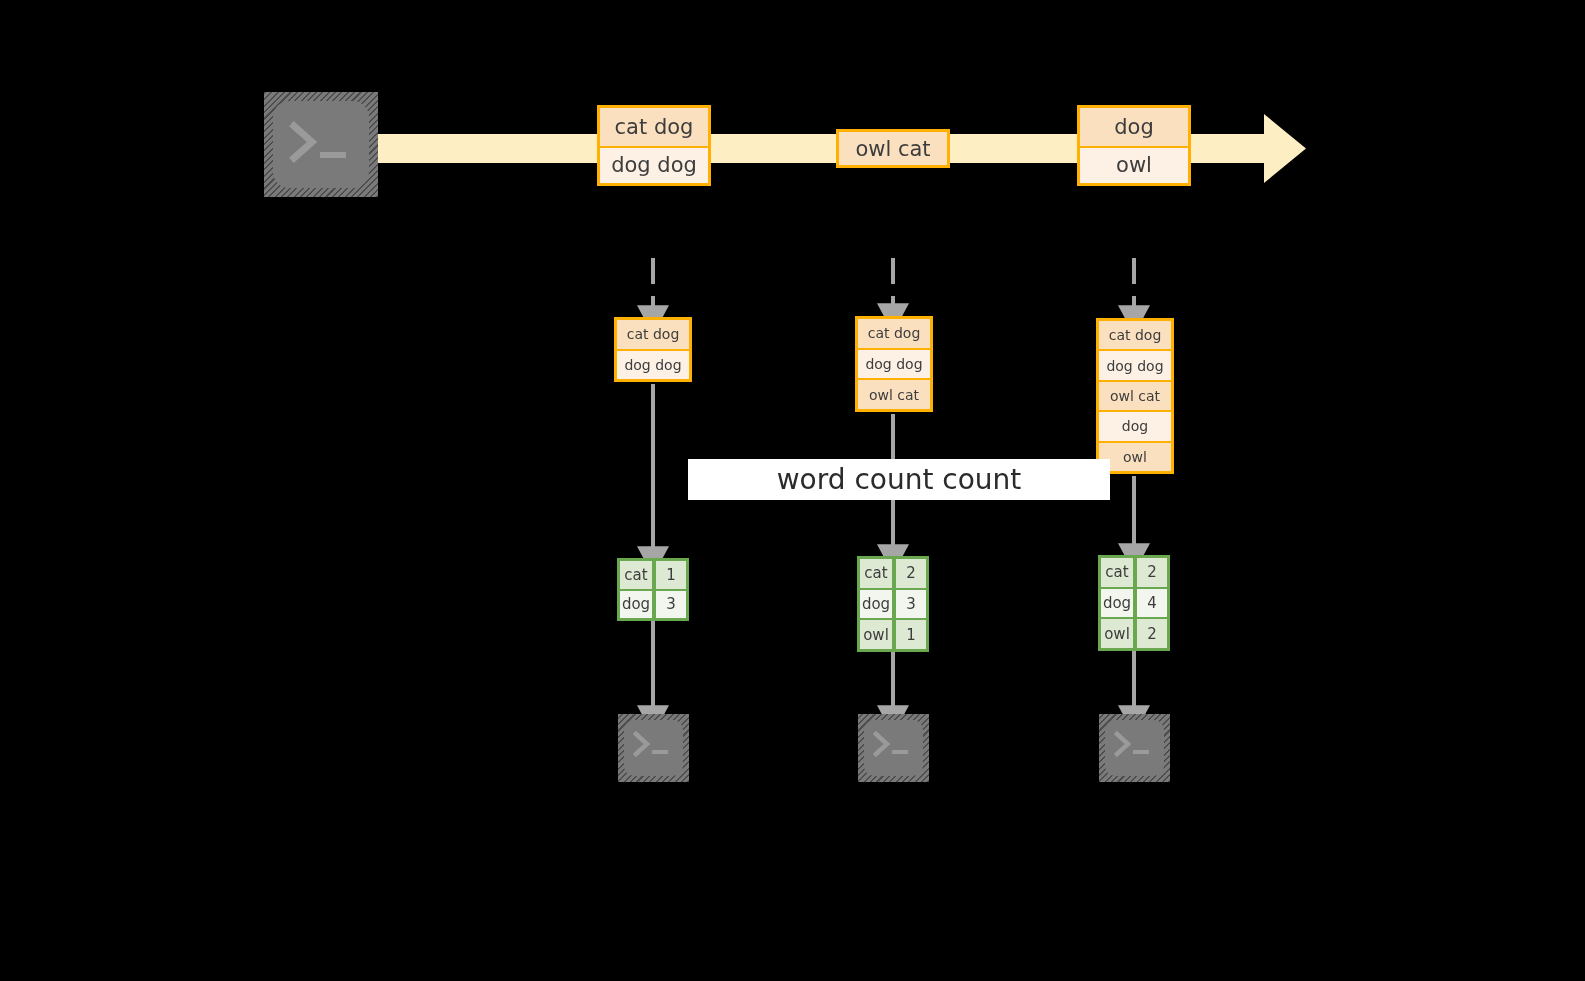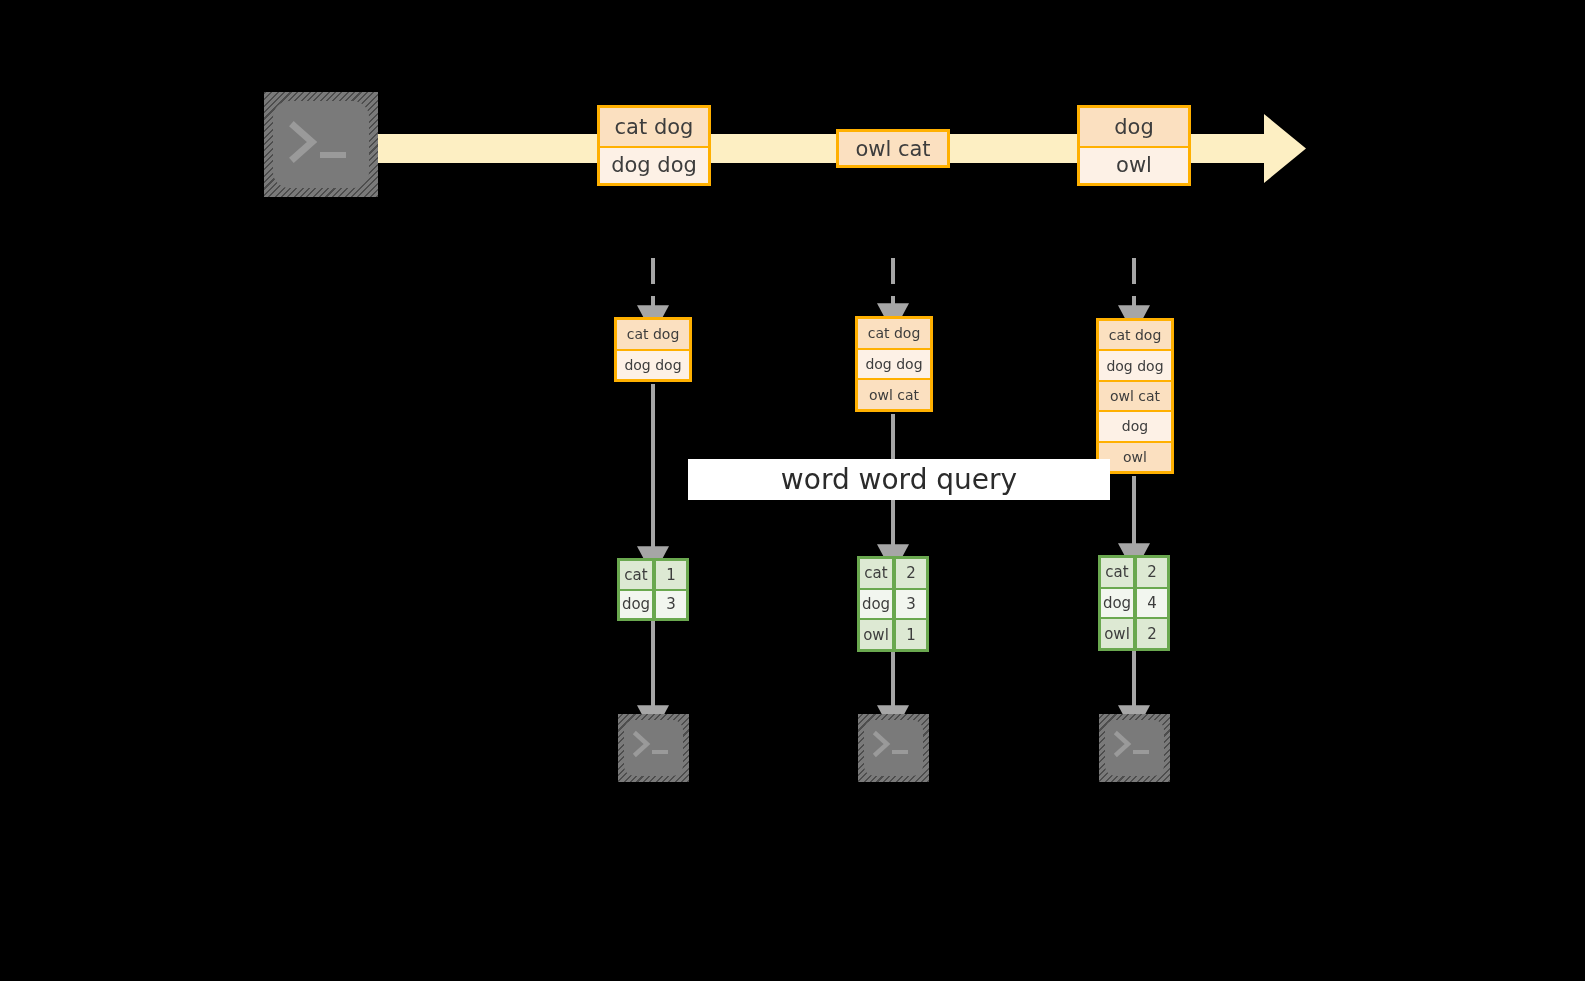--- a/index.html
+++ b/index.html
@@ -200,21 +200,21 @@
 
   <div class="stack" style="left:1096px; top:318px; width:78px; height:156px; font-size:14px;">
     <div class="srow shade-a">cat dog</div>
     <div class="srow shade-b">dog dog</div>
     <div class="srow shade-a">owl cat</div>
     <div class="srow shade-b">dog</div>
     <div class="srow shade-a">owl</div>
   </div>
 
   <div class="banner" style="left:688px; top:459px; width:422px; height:41px; font-size:28px;">
-    <span>word word query</span>
+    <span>word count count</span>
   </div>
 
   <div class="gtable" style="left:617px; top:558px; width:72px; height:63px; font-size:15px;">
     <div class="grow shade-a">
       <div class="gcell key">cat</div>
       <div class="gcell val">1</div>
     </div>
     <div class="grow shade-b">
       <div class="gcell key">dog</div>
       <div class="gcell val">3</div>

